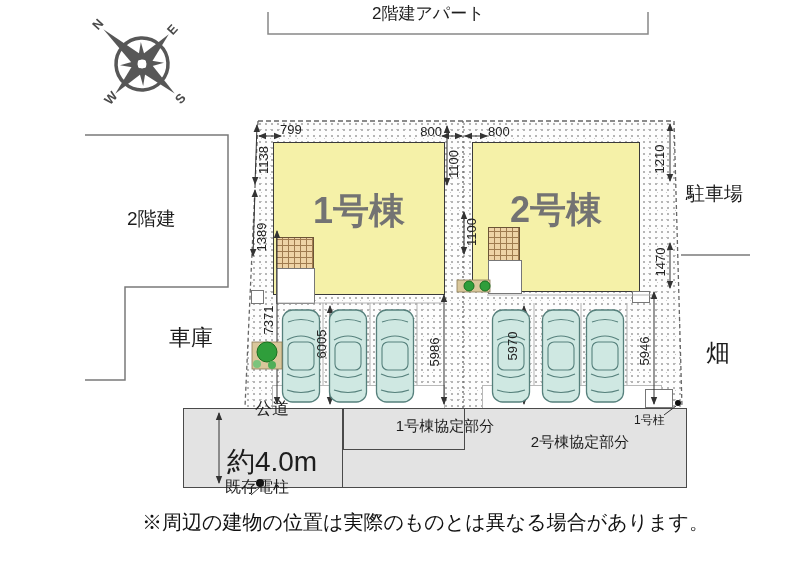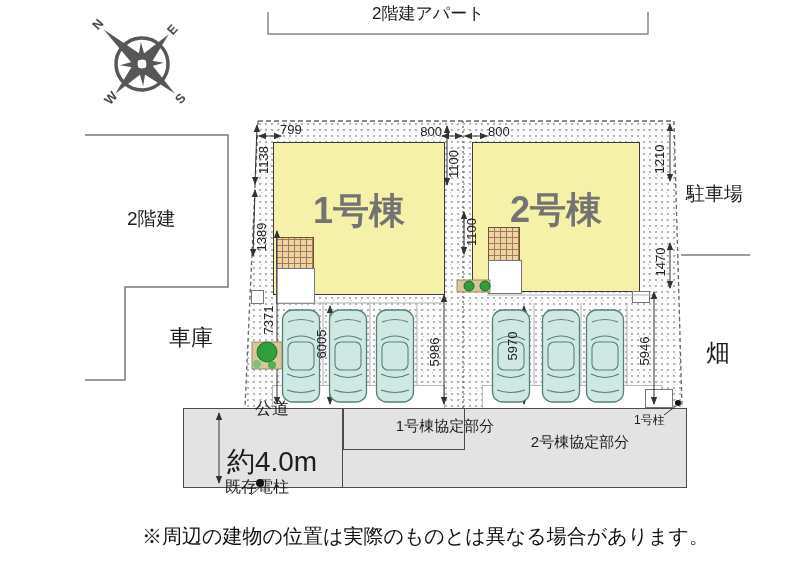--- a/index.html
+++ b/index.html
@@ -188,14 +188,14 @@
   <div class="lbl txt dim rot" style="left:493px;top:339px;">5970</div>
   <div class="lbl txt dim rot" style="left:625px;top:344px;">5946</div>
 
   <div class="lbl txt" style="left:232px;top:400px;width:80px;text-align:center;font-size:17px;">公道</div>
   <div class="lbl txt" style="left:222px;top:447px;width:100px;text-align:center;font-size:28px;">約4.0m</div>
   <div class="lbl txt" style="left:343px;top:418px;width:122px;text-align:center;font-size:15px;margin-left:41px;">1号棟協定部分</div>
   <div class="lbl txt" style="left:505px;top:434px;width:150px;text-align:center;font-size:15px;">2号棟協定部分</div>
   <div class="lbl txt" style="left:634px;top:414px;font-size:12px;">1号柱</div>
   <div class="lbl txt" style="left:225px;top:478px;font-size:16px;">既存電柱</div>
 
-  <div class="lbl txt" style="left:142px;top:525px;font-size:20px;color:#111;">※周辺の建物の位置は実際のものとは異なる場合があります。</div>
+  <div class="lbl txt" style="left:142px;top:511px;font-size:20px;color:#111;">※周辺の建物の位置は実際のものとは異なる場合があります。</div>
 </div>
 
 </body></html>

